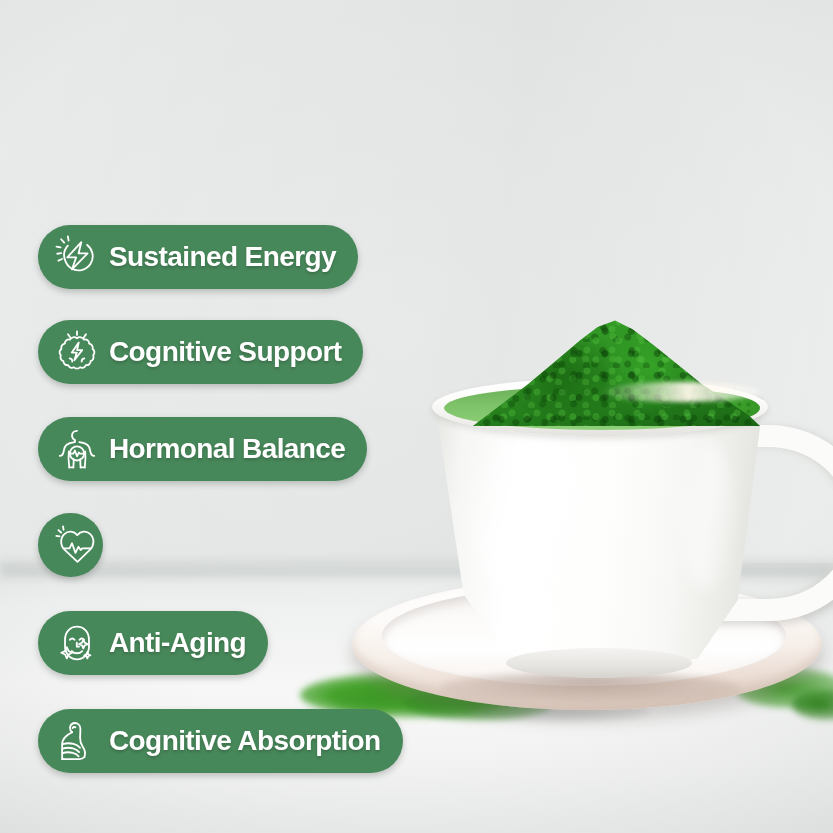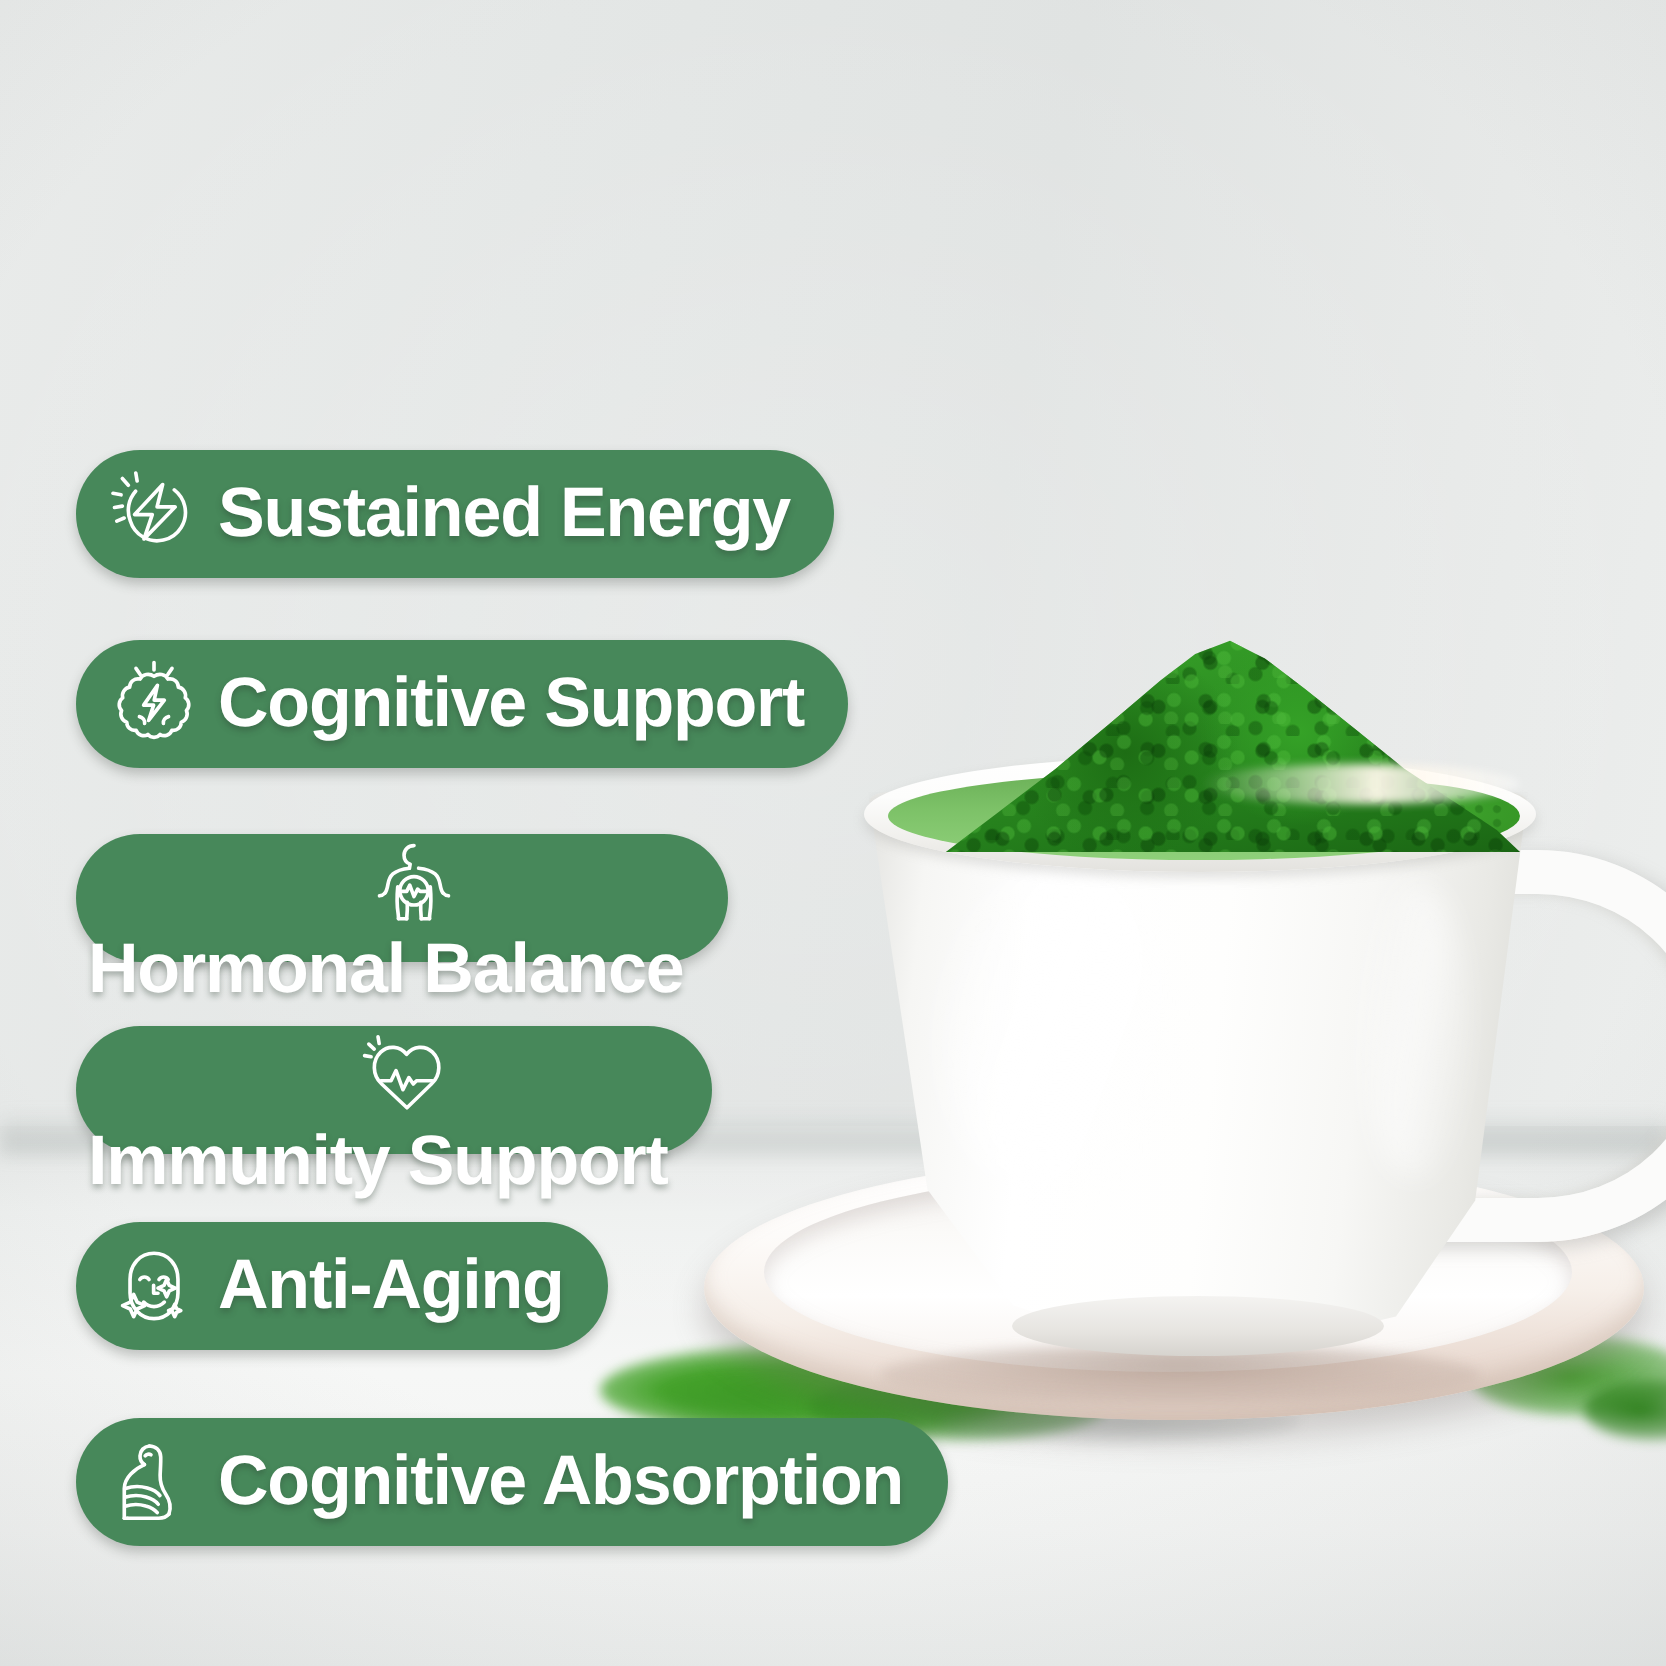--- a/index.html
+++ b/index.html
@@ -173,34 +173,34 @@
     display:flex;align-items:center;
     box-shadow:0 3px 6px rgba(60,70,62,.28);
     z-index:5;
   }
   .pill .ico{
     flex:0 0 auto;width:52px;height:48px;margin-left:13px;
     display:flex;align-items:center;justify-content:center;
   }
   .pill .ico svg{display:block;width:46px;height:46px;}
   .pill .lbl{
-    color:#ffffff;font-size:35px;font-weight:700;
+    color:#ffffff;font-size:28px;font-weight:700;
     letter-spacing:-.6px;white-space:nowrap;
     margin-left:6px;margin-right:22px;
     font-family:"Liberation Sans","DejaVu Sans",sans-serif;
     text-shadow:0 2px 3px rgba(40,60,45,.35);
   }
   .pill.p1{top:225px;}
   .pill.p2{top:320px;}
   .pill.p3{top:417px;}
   .pill.p4{top:513px;}
   .pill.p5{top:611px;text-align:right;}
   .pill.p6{top:709px;}
   
-  .pill.behind{z-index:2;flex-direction:column;}
+  .pill.behind{z-index:2;}
   .pill.front{z-index:5;}
 </style>
 </head>
 <body>
 
 <div id="poster">
 
   <div class="bg-base"></div>
   <div class="bg-wall"></div>
   <div class="bg-table"></div>
@@ -234,21 +234,20 @@
   </div>
 
   <div class="pill p4 behind">
     <span class="ico">
       <svg viewBox="0 0 48 48" fill="none" stroke="#ffffff" stroke-width="1.9" stroke-linecap="round" stroke-linejoin="round">
         <path d="M4.6 8.4 7.4 11M9.4 4.6l.6 3.5M2.4 14.4l3.4.6"></path>
         <path d="M24.5 41.6 11.2 29.1C6.4 24.6 6.2 17 10.8 12.6c4-3.8 10-3.2 13.5 1.1 3.5-4.3 9.5-4.9 13.5-1.1 4.6 4.4 4.4 12-.4 16.5L24.5 41.6z"></path>
         <path d="M10.8 27.5h5.4l2.6-5.3 3.6 10 3.1-6.3 2.3 3.3 1.7-1.7h8.3"></path>
       </svg>
     </span>
-    <span class="lbl">Immunity Support</span>
   </div>
 
   <div class="cup-shadow"></div>
   <div class="saucer"></div>
   <div class="saucer-well"></div>
   <div class="saucer-foot"></div>
 
   <div class="handle"></div>
   <div class="cup-body"></div>
   <div class="cup-base"></div>

